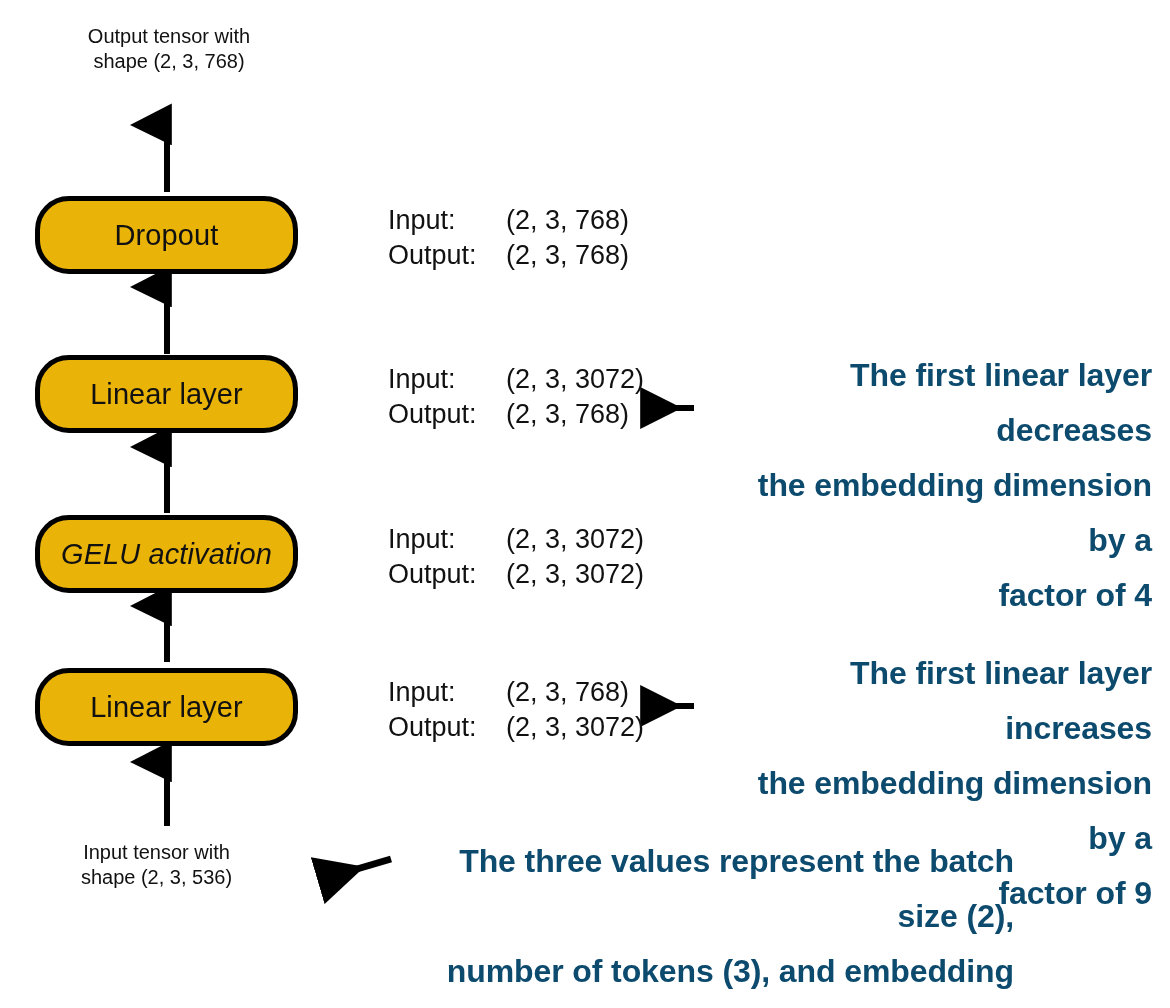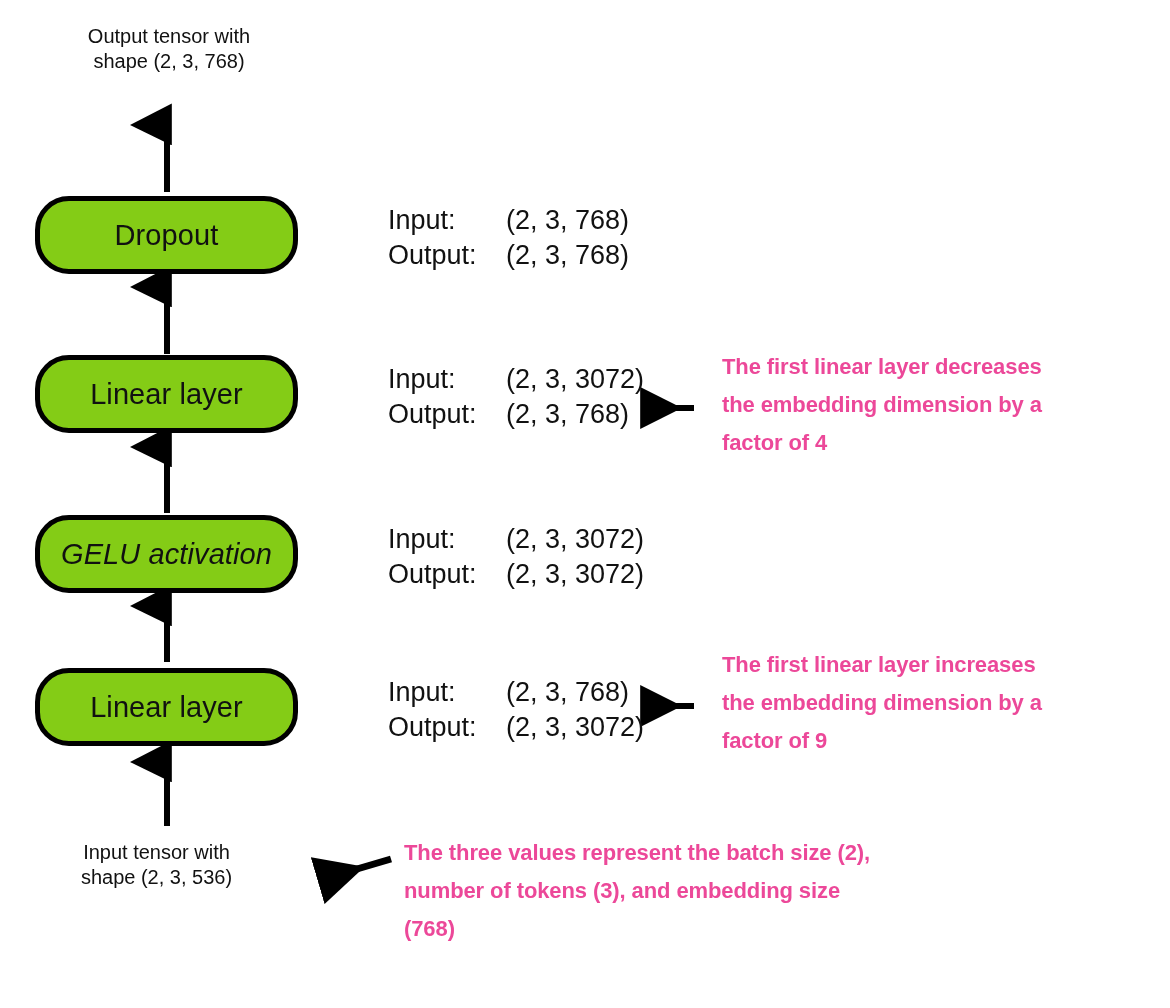--- a/index.html
+++ b/index.html
@@ -16,21 +16,21 @@
     color: #000000;
     overflow: hidden;
   }
   .abs { position: absolute; }
 
   
   .node-box {
     box-sizing: border-box;
     border: 5px solid #000000;
     border-radius: 34px;
-    background: #84cc16;
+    background: #eab308;
     display: flex;
     align-items: center;
     justify-content: center;
   }
   .node-label {
     font-size: 29px;
     line-height: 1;
     letter-spacing: 0.1px;
     white-space: nowrap;
     color: #111111;
@@ -54,26 +54,26 @@
   }
   .io-row { display: block; margin-left: 48px; }
   .io-key {
     display: inline-block;
     width: 118px;
   }
   .io-val { display: inline-block; }
 
   
   .annotation {
-    font-size: 22px;
+    font-size: 32px;
     font-weight: bold;
     line-height: 1.72;
-    text-align: left;
+    text-align: right;
     white-space: pre-line;
-    color: #ec4899;
+    color: #0c4a6e;
     letter-spacing: -0.1px;
   }
 
   
   #arrows {
     position: absolute;
     left: 0;
     top: 0;
     width: 1170px;
     height: 1008px;

